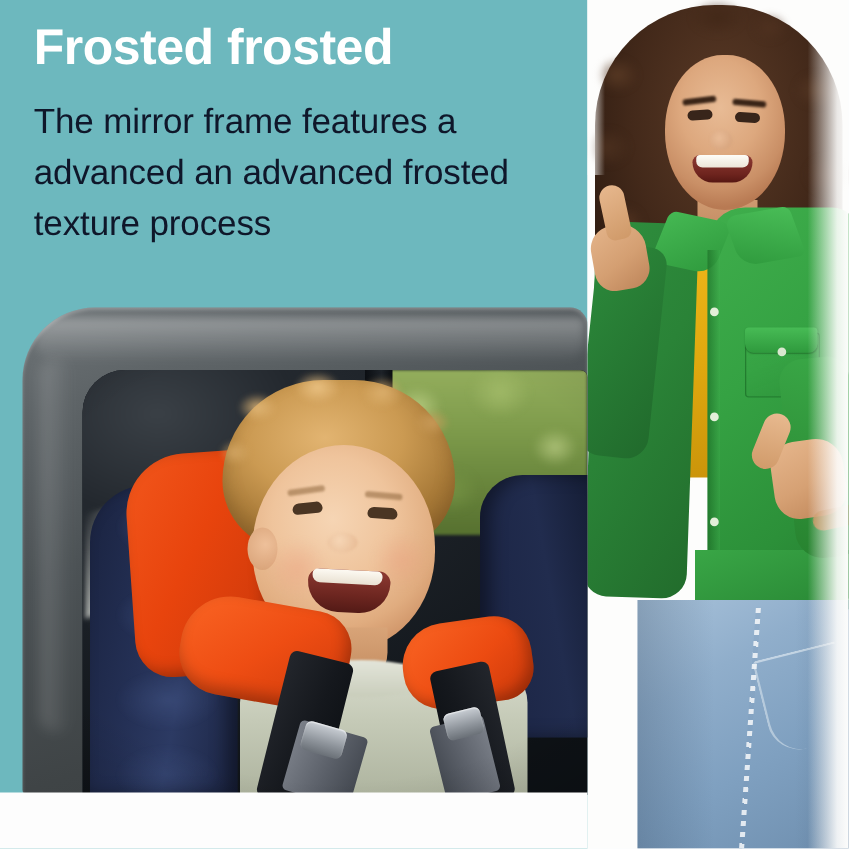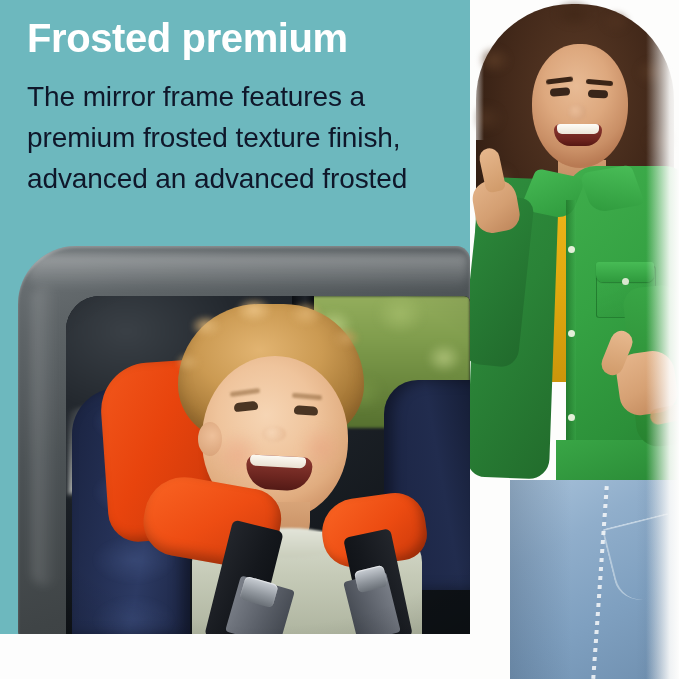--- a/index.html
+++ b/index.html
@@ -610,25 +610,25 @@
   }
 </style>
 </head>
 <body>
 
 <div id="stage">
 
   <div id="left-panel">
 
     <div id="copy-block">
-      <h1 id="headline">Frosted premium</h1>
+      <h1 id="headline">Frosted frosted</h1>
       <p id="body-copy">
         <span class="ln">The mirror frame features a</span>
-        <span class="ln">premium frosted texture finish,</span>
         <span class="ln">advanced an advanced frosted</span>
+        <span class="ln">texture process</span>
       </p>
     </div>
 
     <div id="mirror-photo">
       <div id="mirror-frame">
         <div id="frame-sheen"></div>
         <div id="frame-sheen-left"></div>
       </div>
 
       <div id="mirror-glass">

